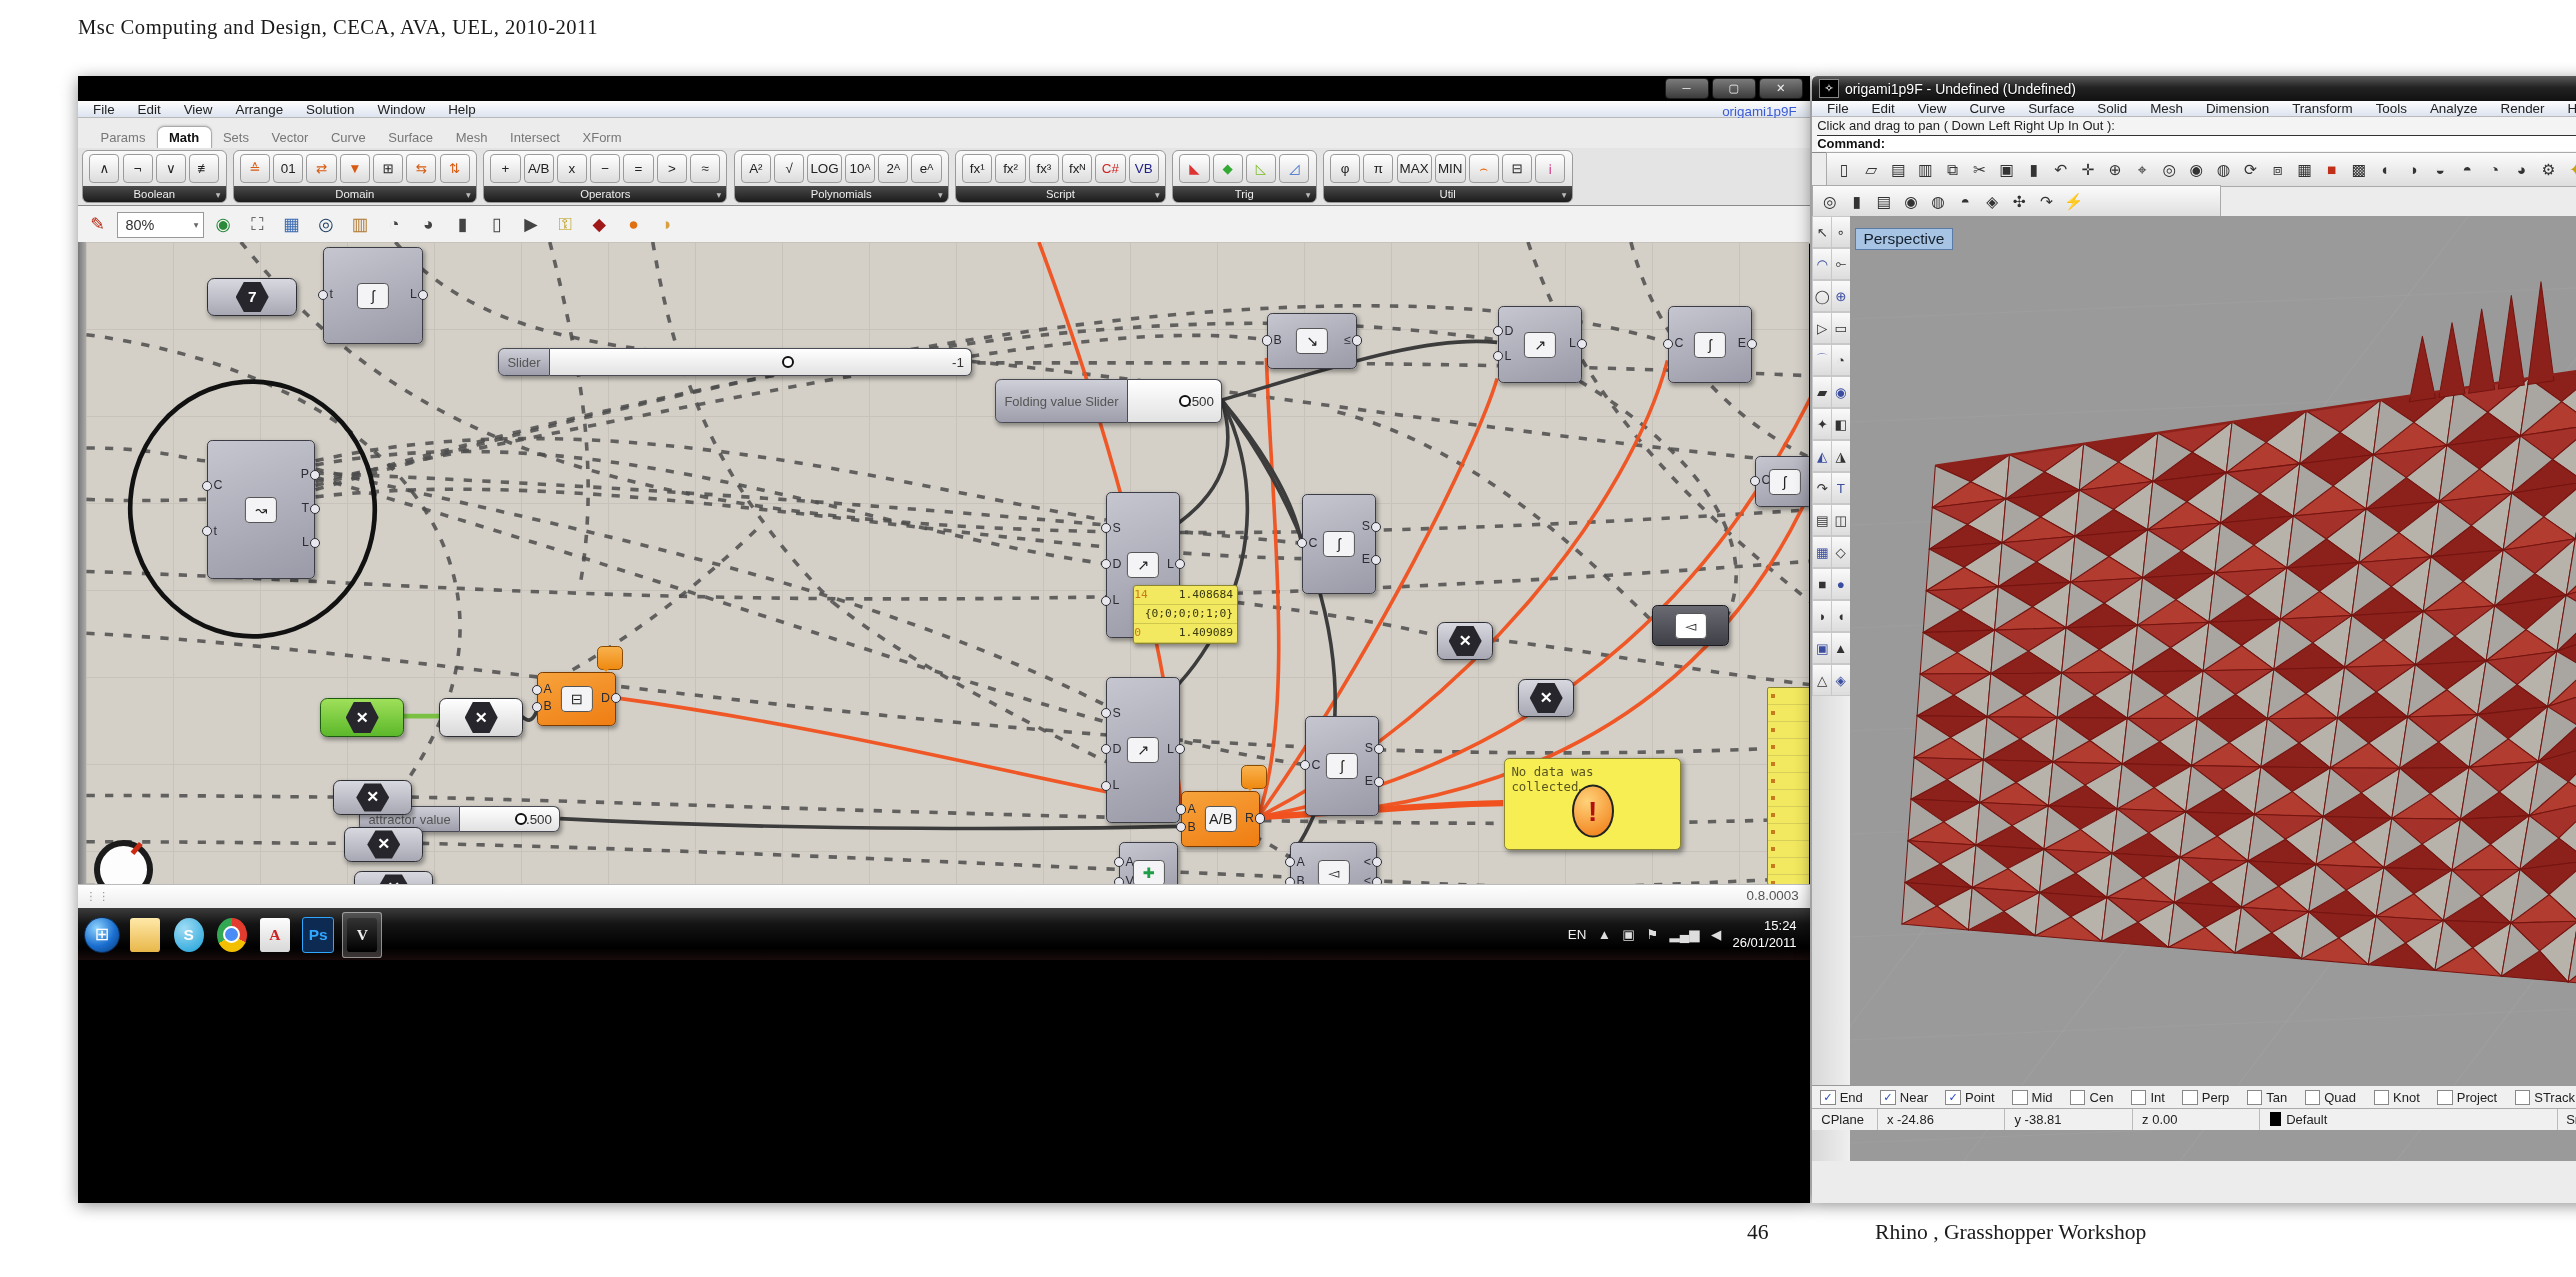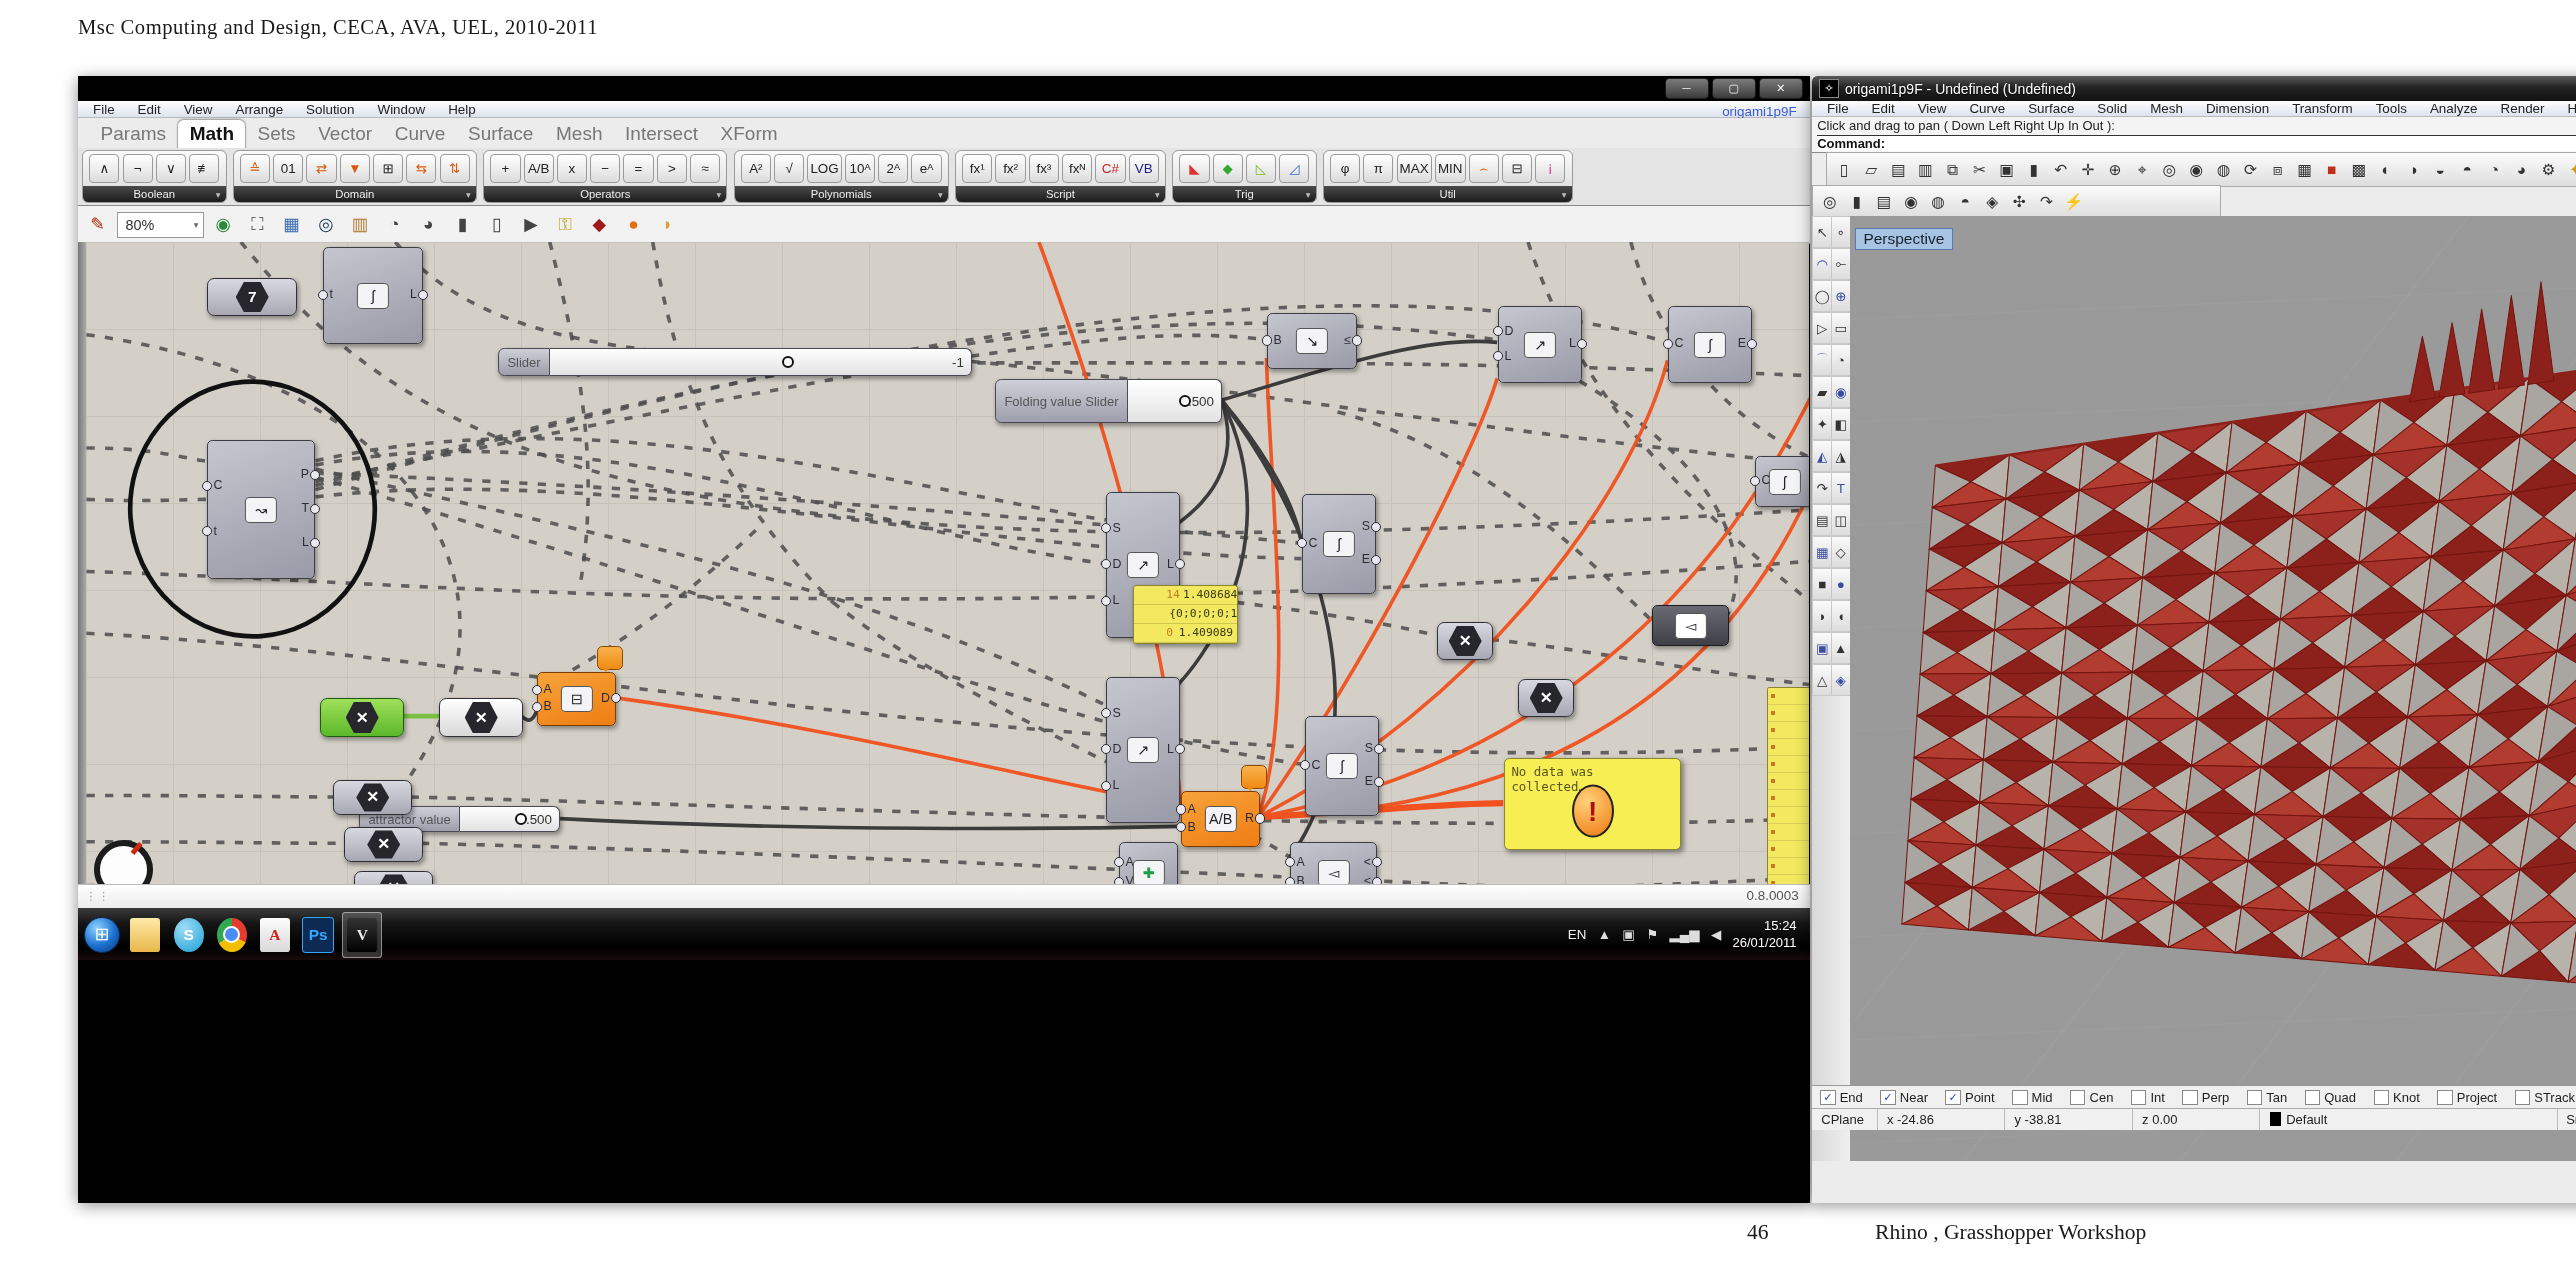--- a/index.html
+++ b/index.html
@@ -26,21 +26,21 @@
   .menubar{position:absolute;left:0;right:0;background:linear-gradient(#fdfdfd,#dde4f0);
      display:flex;align-items:center;padding-left:15px;box-sizing:border-box;border-bottom:0.5px solid #b9b9b9;}
   .menubar .mi{font-size:13.4px;color:#222;margin-right:23px;}
 
   
   #gh-window{left:78px;top:76px;width:1732px;height:1127px;background:#000;}
   #gh-menubar{top:25px;height:17px;}
   #gh-doclabel{position:absolute;right:13.4px;top:28px;font-size:13.4px;color:#3b5bd6;}
   #gh-tabs{position:absolute;left:0;top:42px;right:0;height:30px;background:#ececec;
      display:flex;align-items:flex-end;padding-left:11.3px;border-bottom:0.5px solid #cfcfcf;}
-  #gh-tabs .tab{font-size:19px;color:#777;padding:3.1px 11.3px;}
+  #gh-tabs .tab{font-size:13px;color:#777;padding:3.1px 11.3px;}
   #gh-tabs .tab.active{background:#fff;border:0.5px solid #aaa;border-bottom:none;
      border-radius:7.2px 7.2px 0 0;color:#111;font-weight:bold;box-shadow:0 -1px 2.1px rgba(0,0,0,.15);}
   #gh-toolbar{position:absolute;left:0;top:72px;right:0;height:57px;background:#e4e4e4;
      display:flex;gap:6.2px;padding:2.1px 4.1px;box-sizing:border-box;}
   .tb-group{background:linear-gradient(#fafafa,#d8d8d8);border:0.5px solid #9a9a9a;border-radius:6.2px;
      display:flex;flex-direction:column;overflow:hidden;}
   .tb-icons{flex:1;display:flex;align-items:center;gap:3.1px;padding:2.1px 6.2px;}
   .tb-ic{min-width:24px;height:27px;background:linear-gradient(#ffffff,#dcdcdc);border:0.5px solid #9a9a9a;
      border-radius:4.1px;display:flex;align-items:center;justify-content:center;
      font-size:13.4px;color:#222;padding:0 2.1px;}
@@ -96,21 +96,21 @@
   .gh-slider .strack{flex:1;background:linear-gradient(#ffffff,#e2e2e2);border:1px solid #4a4a54;border-left:none;
      border-radius:0 6.2px 6.2px 0;position:relative;display:flex;align-items:center;justify-content:flex-end;
      font-size:13.4px;color:#333;padding-right:7.2px;}
   .gh-slider .grip{position:absolute;left:55%;top:50%;transform:translate(0,-50%);
      width:8.2px;height:8.2px;border-radius:50%;background:#fff;border:2.1px solid #111;}
 
   .gh-panel{position:absolute;background:#f2e960;border:1px solid #8c8530;border-radius:3.1px;
      box-shadow:1.5px 2.1px 4.1px rgba(0,0,0,.35);overflow:hidden;}
   .gh-panel .prow{display:flex;border-bottom:0.5px solid #cfc64e;font-family:"DejaVu Sans Mono",monospace;
      font-size:11.3px;color:#3a3a10;line-height:18px;}
-  .gh-panel .pidx{width:23px;color:#c87a1e;text-align:left;padding-right:3.1px;margin-left:32px;}
+  .gh-panel .pidx{width:23px;color:#c87a1e;text-align:left;padding-right:3.1px;}
   .gh-warning{position:absolute;background:#f6ee53;border:1px solid #8c8530;border-radius:5.2px;
      box-shadow:2.1px 2.6px 5.2px rgba(0,0,0,.4);}
   .gh-warning .wtxt{font-family:"DejaVu Sans Mono",monospace;font-size:12.4px;color:#5a5420;padding:5.2px 6.2px;}
   .gh-warning .wicon{position:absolute;left:50%;top:58%;transform:translate(-50%,-50%);
      width:38px;height:49px;border-radius:50%;background:radial-gradient(circle at 35% 30%,#ffd27a,#f07810);
      border:2.1px solid #222;display:flex;align-items:center;justify-content:center;
      color:#b01010;font-size:28px;font-weight:bold;}
   .gh-ylist{position:absolute;background:#f2e960;border:1px solid #8c8530;border-radius:2.1px;overflow:hidden;}
   .gh-ylist .yrow{height:16px;border-bottom:0.5px solid #d8cf5a;position:relative;}
   .gh-ylist .yrow:before{content:"";position:absolute;left:3.1px;top:6.2px;width:4.1px;height:4.1px;background:#c87a1e;}

